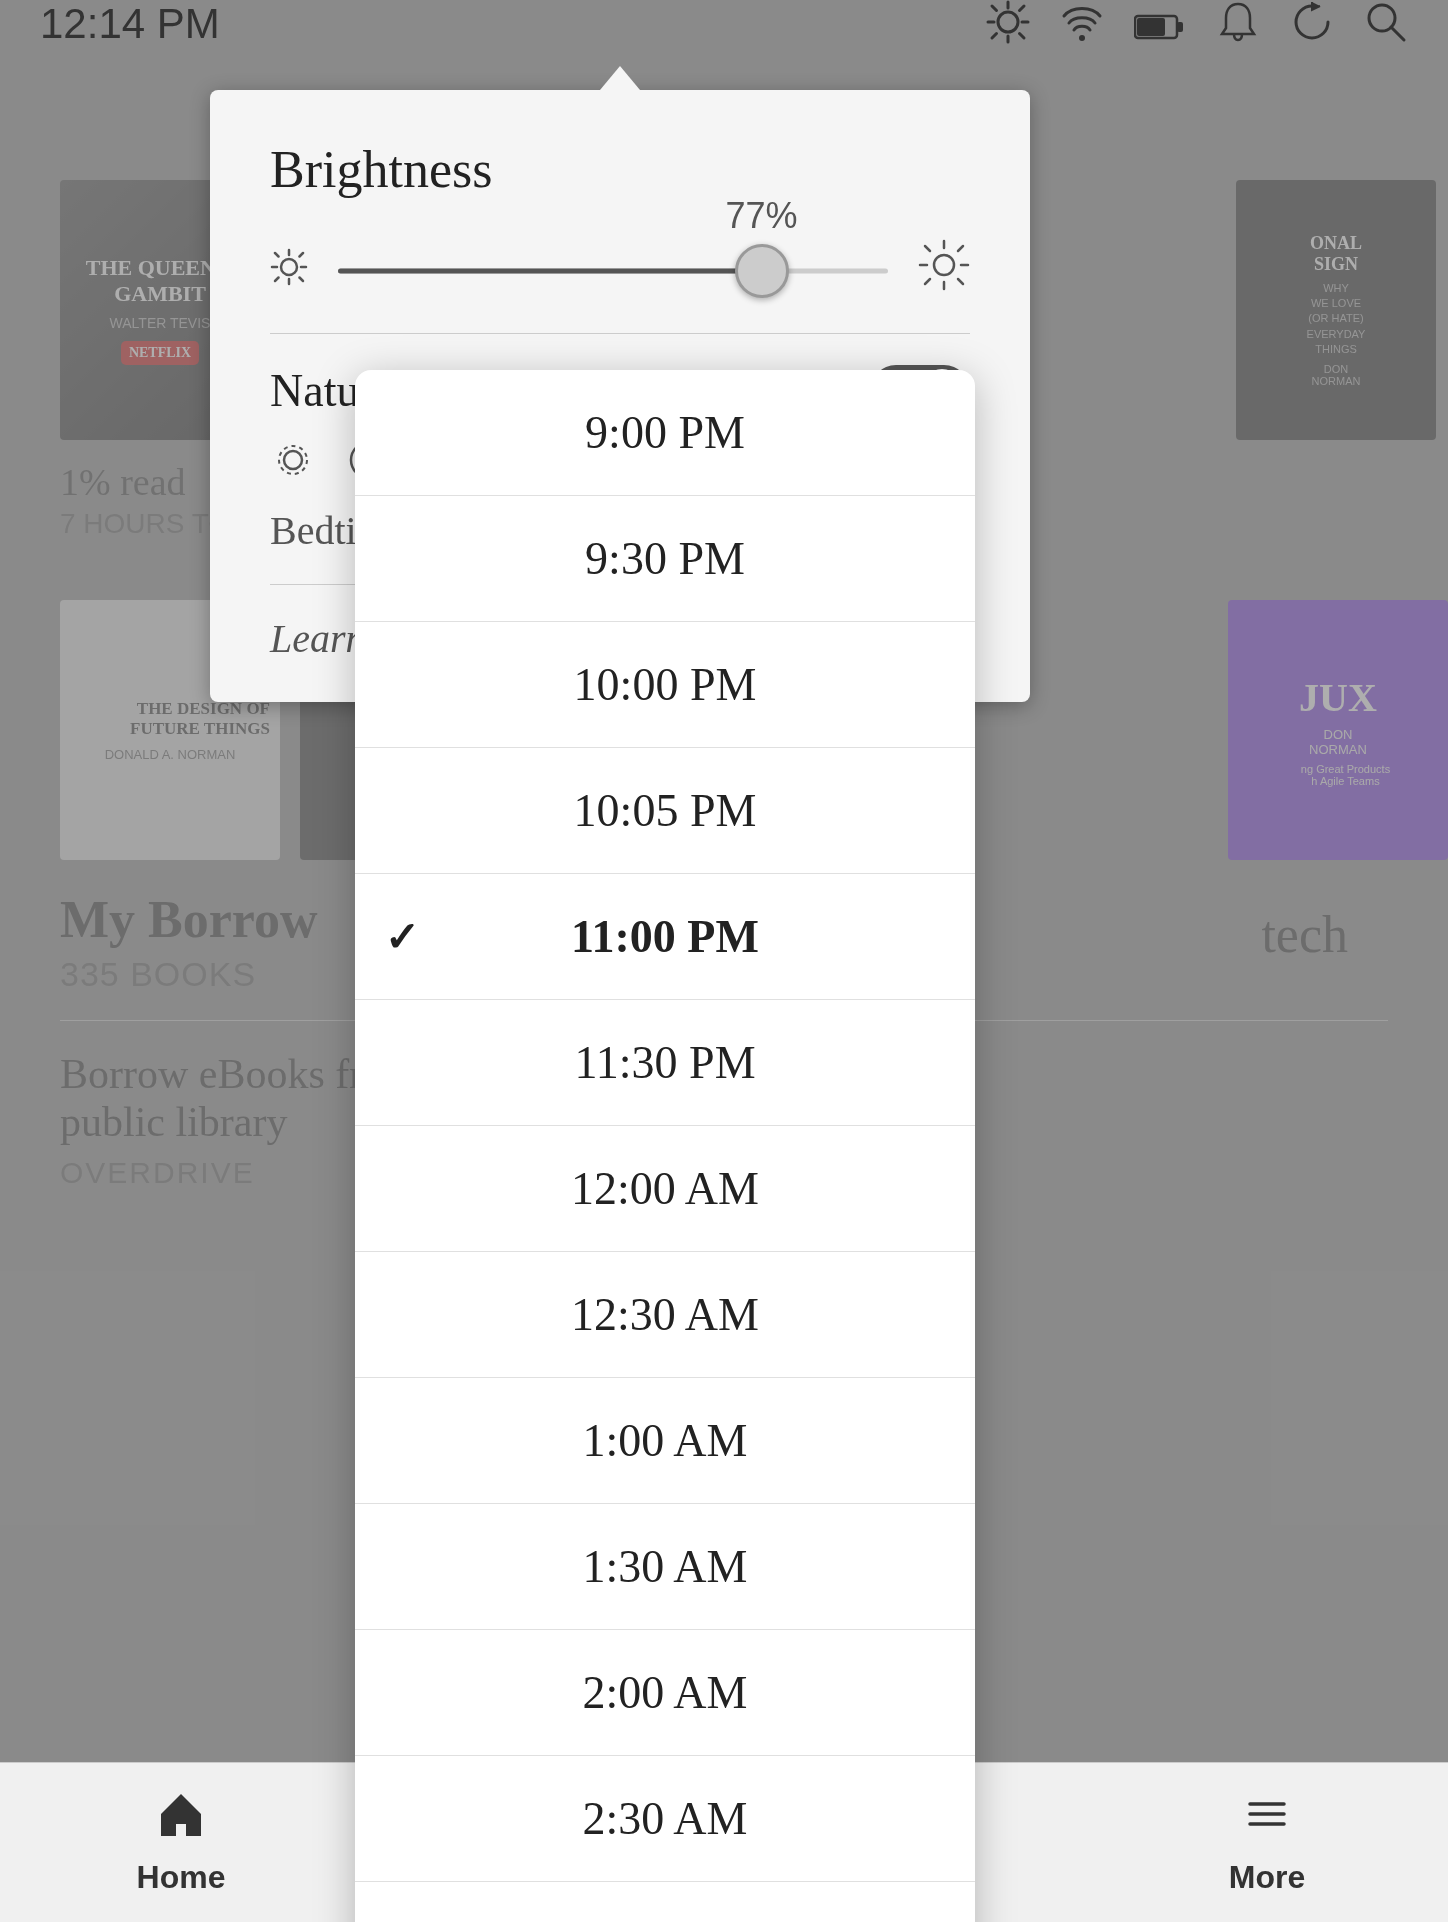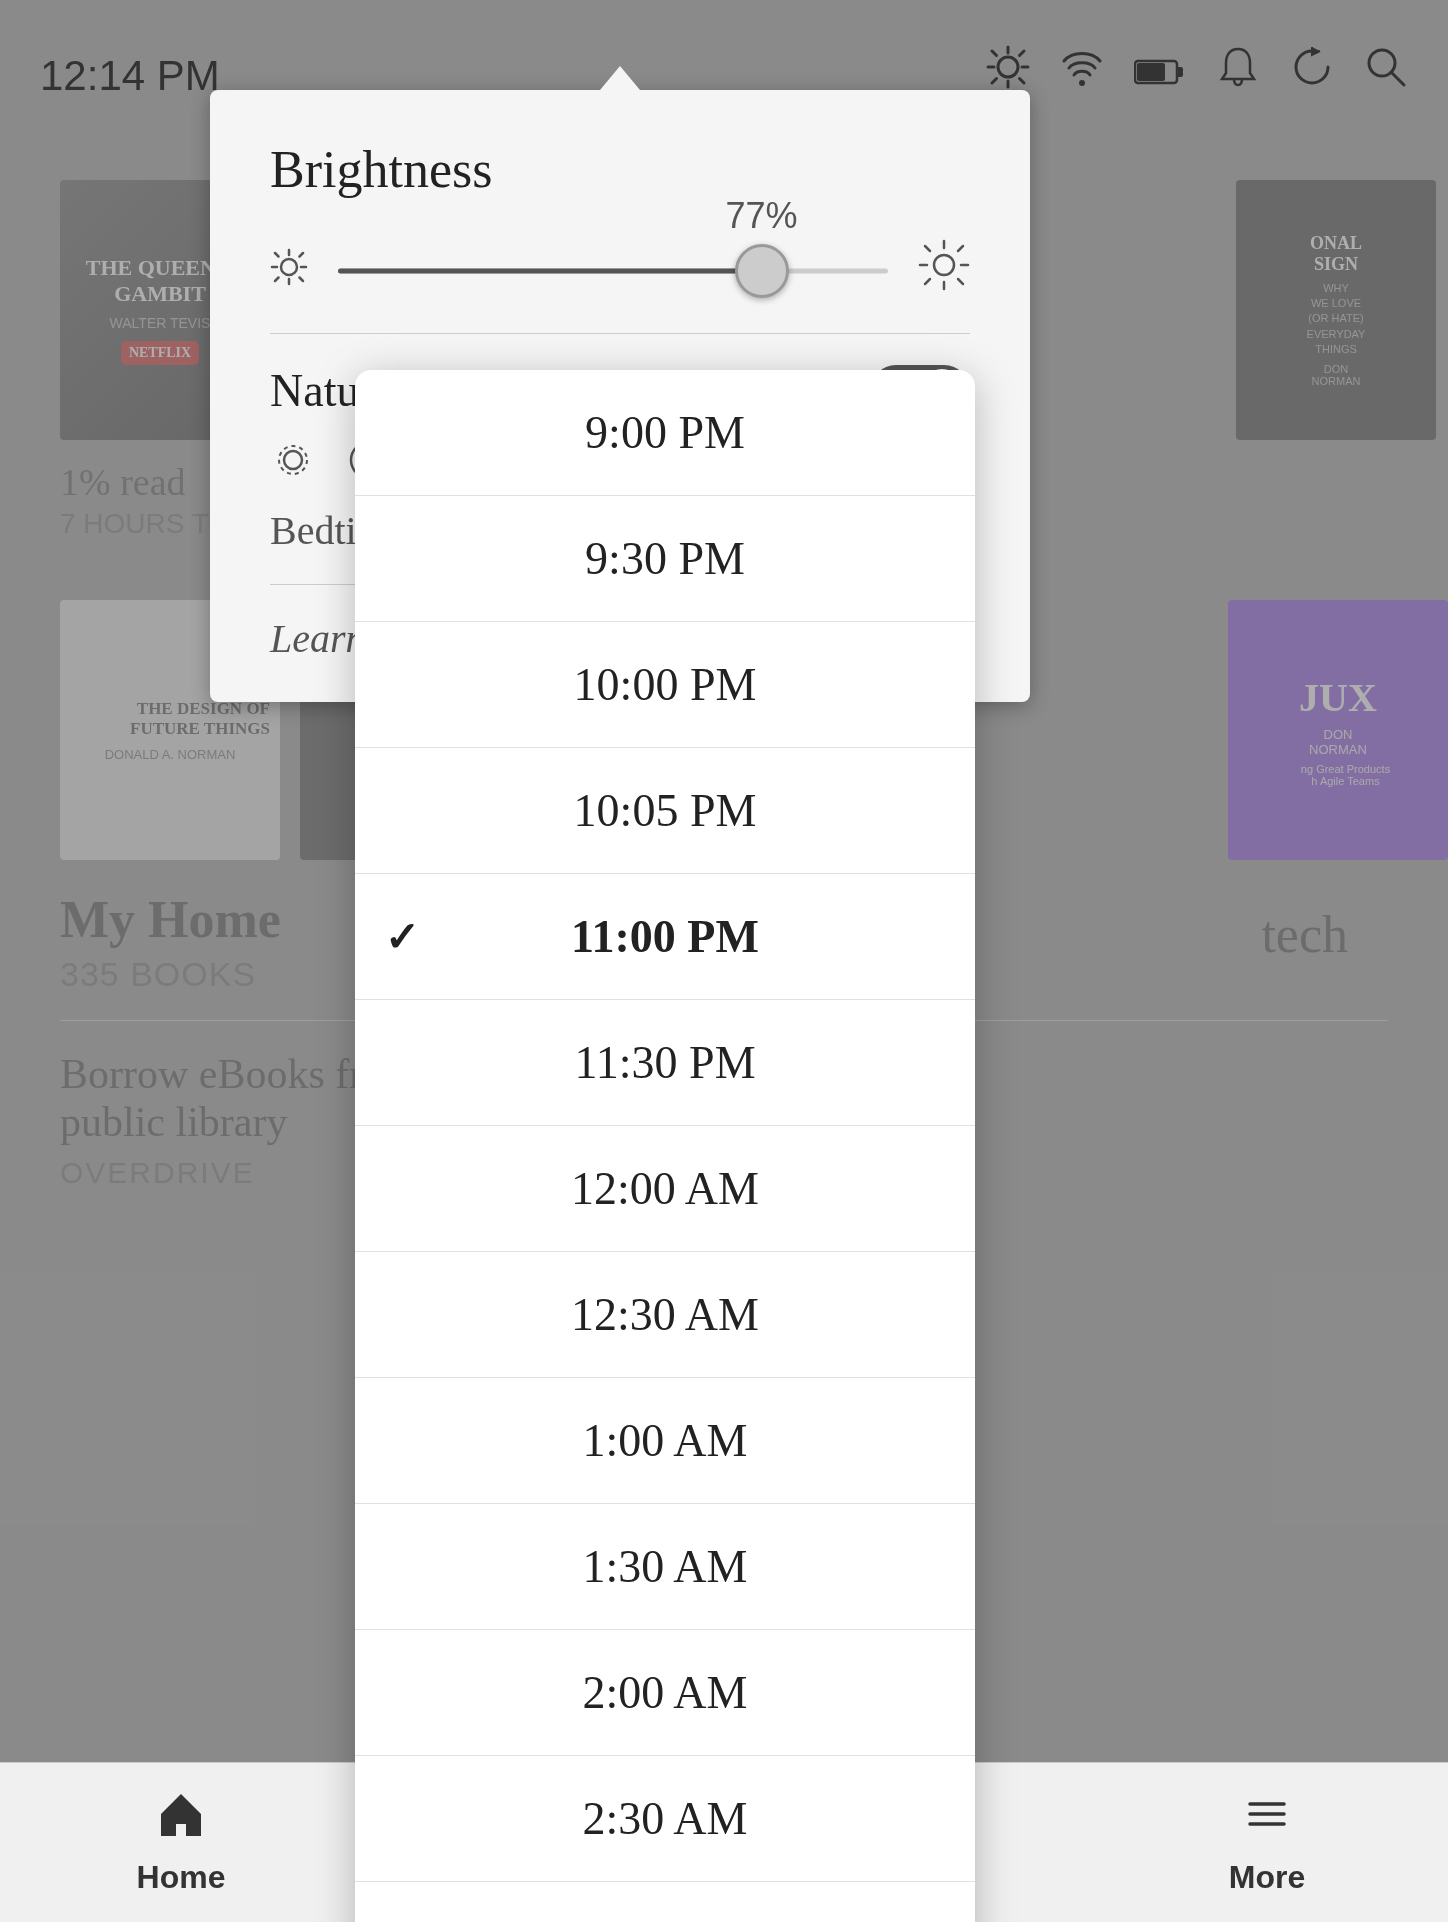--- a/index.html
+++ b/index.html
@@ -11,21 +11,21 @@
       overflow: hidden;
       position: relative;
     }
 
     
     .status-bar {
       position: absolute;
       top: 0; left: 0; right: 0;
       height: 100px;
       display: flex;
-      align-items: flex-end;
+      align-items: flex-start;
       padding: 0 40px;
       z-index: 10;
     }
     .status-time {
       font-size: 42px;
       color: #333;
       font-family: Arial, sans-serif;
       font-weight: 400;
     }
     .status-icons {
@@ -280,21 +280,21 @@
 
   <div style="position:absolute; top:500px; right:0px; width:220px; height:260px; background:#6d28d9; border-radius:4px;">
     <div style="width:100%;height:100%;display:flex;flex-direction:column;align-items:center;justify-content:center;padding:10px;">
       <div style="font-size:40px;color:#fff;font-weight:bold;font-family:Georgia;">JUX</div>
       <div style="font-size:13px;color:#eee;text-align:center;font-family:Arial;margin-top:6px;">DON<br>NORMAN</div>
       <div style="font-size:11px;color:#eee;text-align:center;margin-top:6px;font-family:Arial;margin-left:15px;">ng Great Products<br>h Agile Teams</div>
     </div>
   </div>
 
   <div style="position:absolute;top:790px;left:60px;">
-    <div style="font-size:52px;color:#222;font-family:Georgia;font-weight:bold;">My Home</div>
+    <div style="font-size:52px;color:#222;font-family:Georgia;font-weight:bold;">My Borrow</div>
     <div style="font-size:34px;color:#555;font-family:Arial;margin-top:6px;letter-spacing:1px;">335 BOOKS</div>
   </div>
 
   <div style="position:absolute;top:805px;right:100px;font-size:52px;color:#222;font-family:Georgia;">tech</div>
 
   <div style="position:absolute;top:920px;left:60px;right:60px;height:1px;background:#ccc;"></div>
 
   <div style="position:absolute;top:950px;left:60px;right:60px;">
     <div style="font-size:42px;color:#222;font-family:Georgia;">Borrow eBooks from y<span style="color:#222;">ion, romance,</span></div>
     <div style="font-size:42px;color:#222;font-family:Georgia;">public library &nbsp;&nbsp;&nbsp;&nbsp;&nbsp;&nbsp;&nbsp;&nbsp;&nbsp;&nbsp;and more</div>

